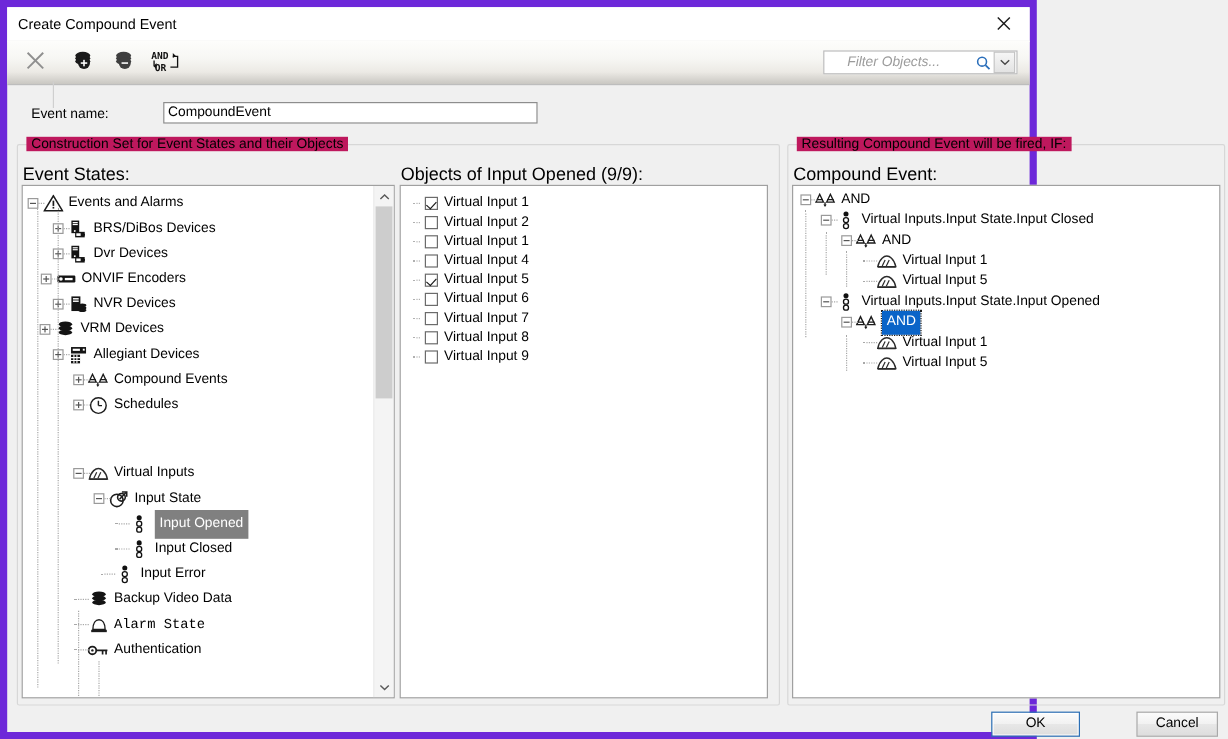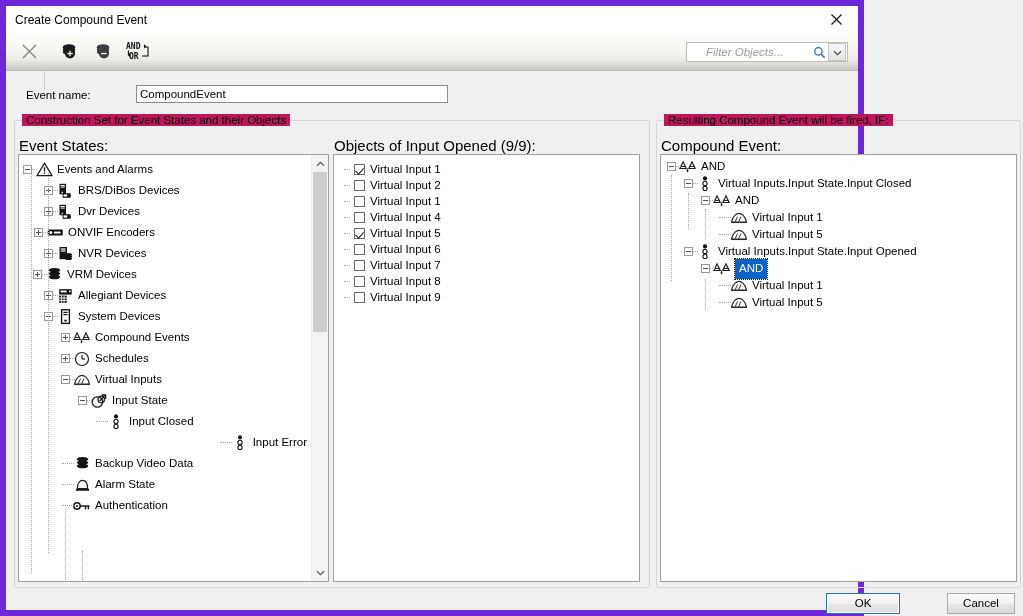--- a/index.html
+++ b/index.html
@@ -450,35 +450,20 @@
               <g stroke="#fff" stroke-width="0.9">
                 <line x1="4.6" y1="7.6" x2="4.6" y2="14.8"></line>
                 <line x1="7.1" y1="7.6" x2="7.1" y2="14.8"></line>
                 <line x1="2.2" y1="10" x2="9.7" y2="10"></line>
                 <line x1="2.2" y1="12.4" x2="9.7" y2="12.4"></line>
               </g>
             </svg>
           </span>
           <span class="txt">Allegiant Devices</span>
         </div>
-        <div class="row" style="padding-left: 23px;">
-          <span class="tw">
-            <span class="box"></span>
-            <span class="stub"></span>
-          </span>
-          <span class="ico">
-            <svg width="17" height="16" viewBox="0 0 17 16">
-              <rect x="4.6" y="0.8" width="7.8" height="13.6" fill="none" stroke="#141414" stroke-width="1.4"></rect>
-              <rect x="6.4" y="2.8" width="4.2" height="1.2" fill="#141414"></rect>
-              <rect x="6.4" y="5" width="4.2" height="1.2" fill="#141414"></rect>
-              <circle cx="8.5" cy="11.6" r="1.2" fill="#141414"></circle>
-            </svg>
-          </span>
-          <span class="txt">System Devices</span>
-        </div>
         <div class="row" style="padding-left: 40px;">
           <span class="tw">
             <span class="box plus"></span>
             <span class="stub"></span>
           </span>
           <span class="ico">
             <svg width="19" height="15" viewBox="0 0 19 15">
               <path d="M1 9.6 L4.3 2.6 L7.6 9.6 Z" fill="none" stroke="#1c1c1c" stroke-width="1.2"></path>
               <path d="M10.4 9.6 L13.7 2.6 L17 9.6 Z" fill="none" stroke="#1c1c1c" stroke-width="1.2"></path>
               <line x1="1.4" y1="7.4" x2="7.2" y2="7.4" stroke="#1c1c1c" stroke-width="1.1"></line>
@@ -496,21 +481,21 @@
           </span>
           <span class="ico">
             <svg width="16" height="16" viewBox="0 0 16 16">
               <circle cx="8" cy="8" r="6.5" fill="none" stroke="#1c1c1c" stroke-width="1.2"></circle>
               <line x1="8" y1="8" x2="8" y2="4" stroke="#1c1c1c" stroke-width="1.2"></line>
               <line x1="8" y1="8" x2="11" y2="8" stroke="#1c1c1c" stroke-width="1.2"></line>
             </svg>
           </span>
           <span class="txt">Schedules</span>
         </div>
-        <div class="row" style="padding-left: 40px;">
+        <div class="row" style="padding-left: 40px; margin-top: 36px;">
           <span class="tw">
             <span class="box"></span>
             <span class="stub"></span>
           </span>
           <span class="ico">
             <svg width="18" height="12" viewBox="0 0 18 12">
               <path d="M1.5 10.2 C3 3.2 7 1.4 9 1.4 C11 1.4 15 3.2 16.5 10.2 Z" fill="none" stroke="#2b2b2b" stroke-width="1.2"></path>
               <line x1="5.2" y1="9.6" x2="7.6" y2="4.6" stroke="#2b2b2b" stroke-width="1"></line>
               <line x1="8.6" y1="9.6" x2="11" y2="4.6" stroke="#2b2b2b" stroke-width="1"></line>
               <line x1="1.5" y1="10.5" x2="16.5" y2="10.5" stroke="#2b2b2b" stroke-width="1.1"></line>
@@ -537,23 +522,36 @@
           <span class="tw">
             <span class="stub" style="left: 3px; width: 12px;"></span>
           </span>
           <span class="ico">
             <svg width="10" height="17" viewBox="0 0 10 17">
               <circle cx="5" cy="3.4" r="2.1" fill="#111"></circle>
               <circle cx="5" cy="8.4" r="2.1" fill="none" stroke="#111" stroke-width="1.1"></circle>
               <circle cx="5" cy="13.4" r="2.1" fill="none" stroke="#111" stroke-width="1.1"></circle>
             </svg>
           </span>
+          <span class="txt sel-grey">Input Opened</span>
+        </div>
+        <div class="row" style="padding-left: 74px;">
+          <span class="tw">
+            <span class="stub" style="left: 3px; width: 12px;"></span>
+          </span>
+          <span class="ico">
+            <svg width="10" height="17" viewBox="0 0 10 17">
+              <circle cx="5" cy="3.4" r="2.1" fill="#111"></circle>
+              <circle cx="5" cy="8.4" r="2.1" fill="none" stroke="#111" stroke-width="1.1"></circle>
+              <circle cx="5" cy="13.4" r="2.1" fill="none" stroke="#111" stroke-width="1.1"></circle>
+            </svg>
+          </span>
           <span class="txt">Input Closed</span>
         </div>
-        <div class="row" style="padding-left: 62px; justify-content: flex-end;">
+        <div class="row" style="padding-left: 62px;">
           <span class="tw">
             <span class="stub" style="left: 3px; width: 12px;"></span>
           </span>
           <span class="ico">
             <svg width="10" height="17" viewBox="0 0 10 17">
               <circle cx="5" cy="3.4" r="2.1" fill="#111"></circle>
               <circle cx="5" cy="8.4" r="2.1" fill="none" stroke="#111" stroke-width="1.1"></circle>
               <circle cx="5" cy="13.4" r="2.1" fill="none" stroke="#111" stroke-width="1.1"></circle>
             </svg>
           </span>
@@ -566,21 +564,21 @@
           <span class="ico">
             <svg width="17" height="15" viewBox="0 0 17 15">
               <ellipse cx="8.5" cy="3.2" rx="5.6" ry="2.3" fill="#141414"></ellipse>
               <ellipse cx="8.5" cy="6.6" rx="5.6" ry="2.3" fill="#141414"></ellipse>
               <ellipse cx="8.5" cy="10" rx="5.6" ry="2.3" fill="#141414"></ellipse>
               <ellipse cx="8.5" cy="3.2" rx="3" ry="1" fill="#fff" opacity="0"></ellipse>
             </svg>
           </span>
           <span class="txt">Backup Video Data</span>
         </div>
-        <div class="row" style="padding-left: 40px;">
+        <div class="row" style="padding-left: 40px; font-family: Liberation Mono, monospace;">
           <span class="tw">
             <span class="stub" style="left: 3px; width: 12px;"></span>
           </span>
           <span class="ico">
             <svg width="17" height="14" viewBox="0 0 17 14">
               <path d="M3.4 10.6 C3.4 5 5.8 2.4 8.5 2.4 C11.2 2.4 13.6 5 13.6 10.6 Z" fill="none" stroke="#1c1c1c" stroke-width="1.2"></path>
               <rect x="2" y="10.8" width="13" height="2" fill="#1c1c1c"></rect>
             </svg>
           </span>
           <span class="txt">Alarm State</span>

